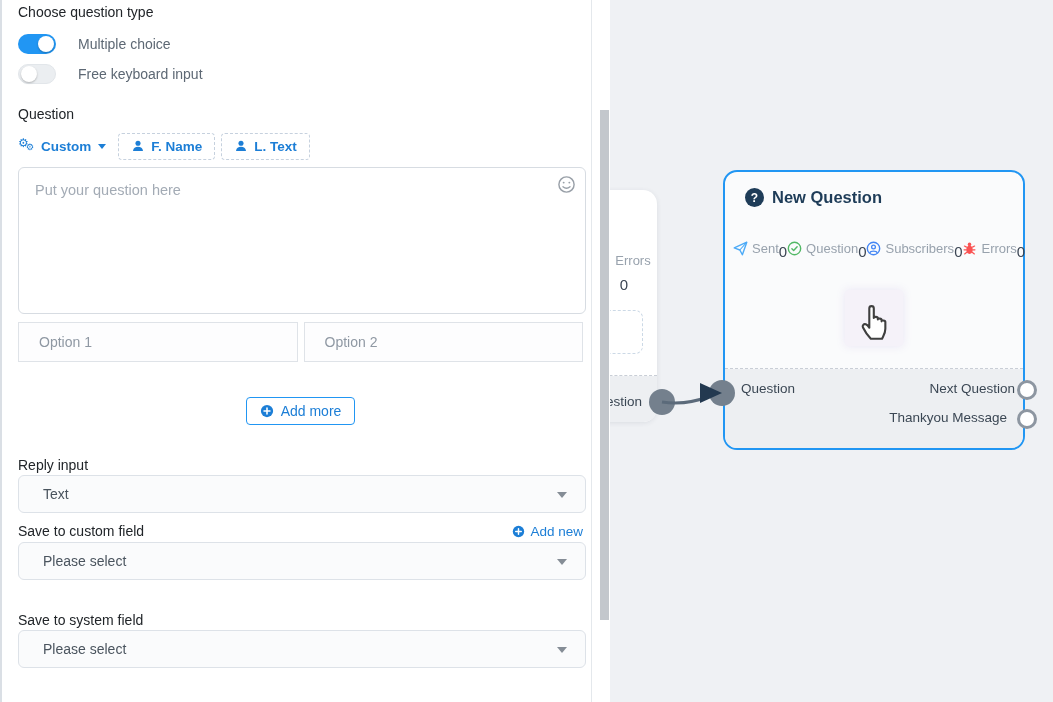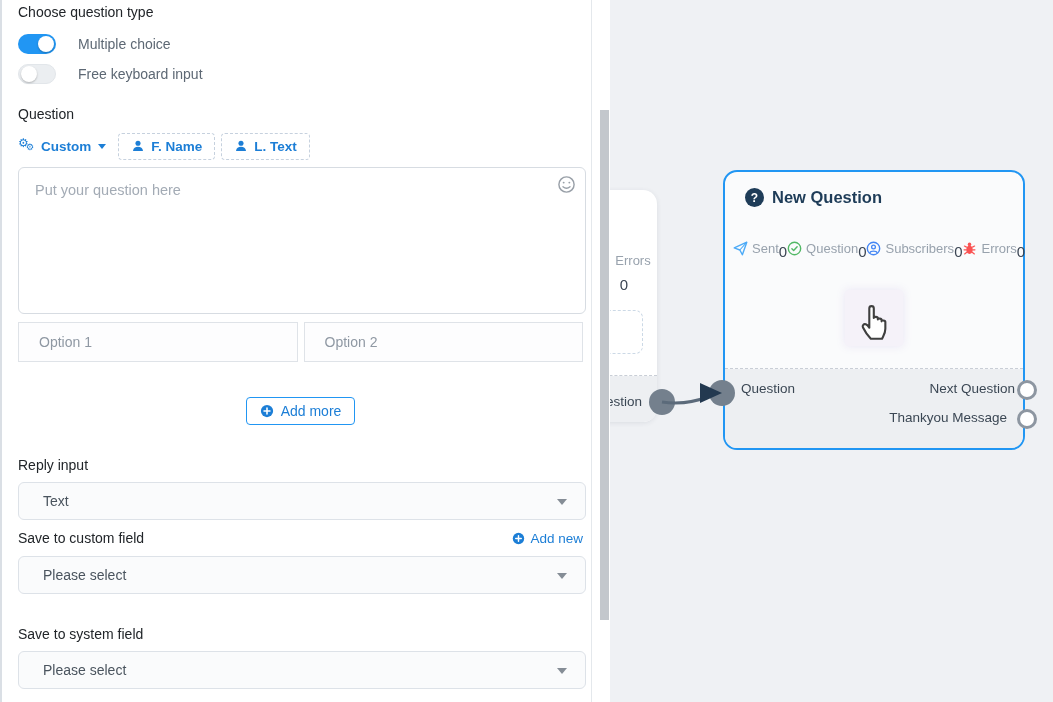--- a/index.html
+++ b/index.html
@@ -55,21 +55,21 @@
   .option-input::placeholder{color:#8f98a3}
 
   .addmore-row{text-align:center;margin-top:35px}
   .add-more-btn{display:inline-flex;align-items:center;gap:7px;border:1px solid var(--accent);
     border-radius:4px;background:#fff;color:var(--link);font-size:14px;padding:5px 13px;
     cursor:pointer;font-family:inherit}
   .add-more-btn svg{width:14px;height:14px}
 
   .field-label{font-size:14px;color:#212529}
   .reply-label{margin-top:32px}
-  .select{position:relative;margin-top:9px;width:568px;height:38px;border:1px solid #dde2e8;
+  .select{position:relative;margin-top:2px;width:568px;height:38px;border:1px solid #dde2e8;
     border-radius:6px;background:#fafbfc;display:flex;align-items:center;padding:0 24px;
     font-size:14px;color:#4a545e;cursor:pointer}
   .select .caret{position:absolute;right:18px;top:16px;width:0;height:0;
     border-left:5px solid transparent;border-right:5px solid transparent;
     border-top:6px solid #858d96}
   .between-row{display:flex;align-items:center;justify-content:space-between;margin-top:9px;height:18px}
   .add-new{display:inline-flex;align-items:center;gap:5px;color:var(--link);font-size:13.5px;
     cursor:pointer;background:none;border:none;font-family:inherit}
   .add-new svg{width:13px;height:13px}
   .system-label{margin-top:32px}

